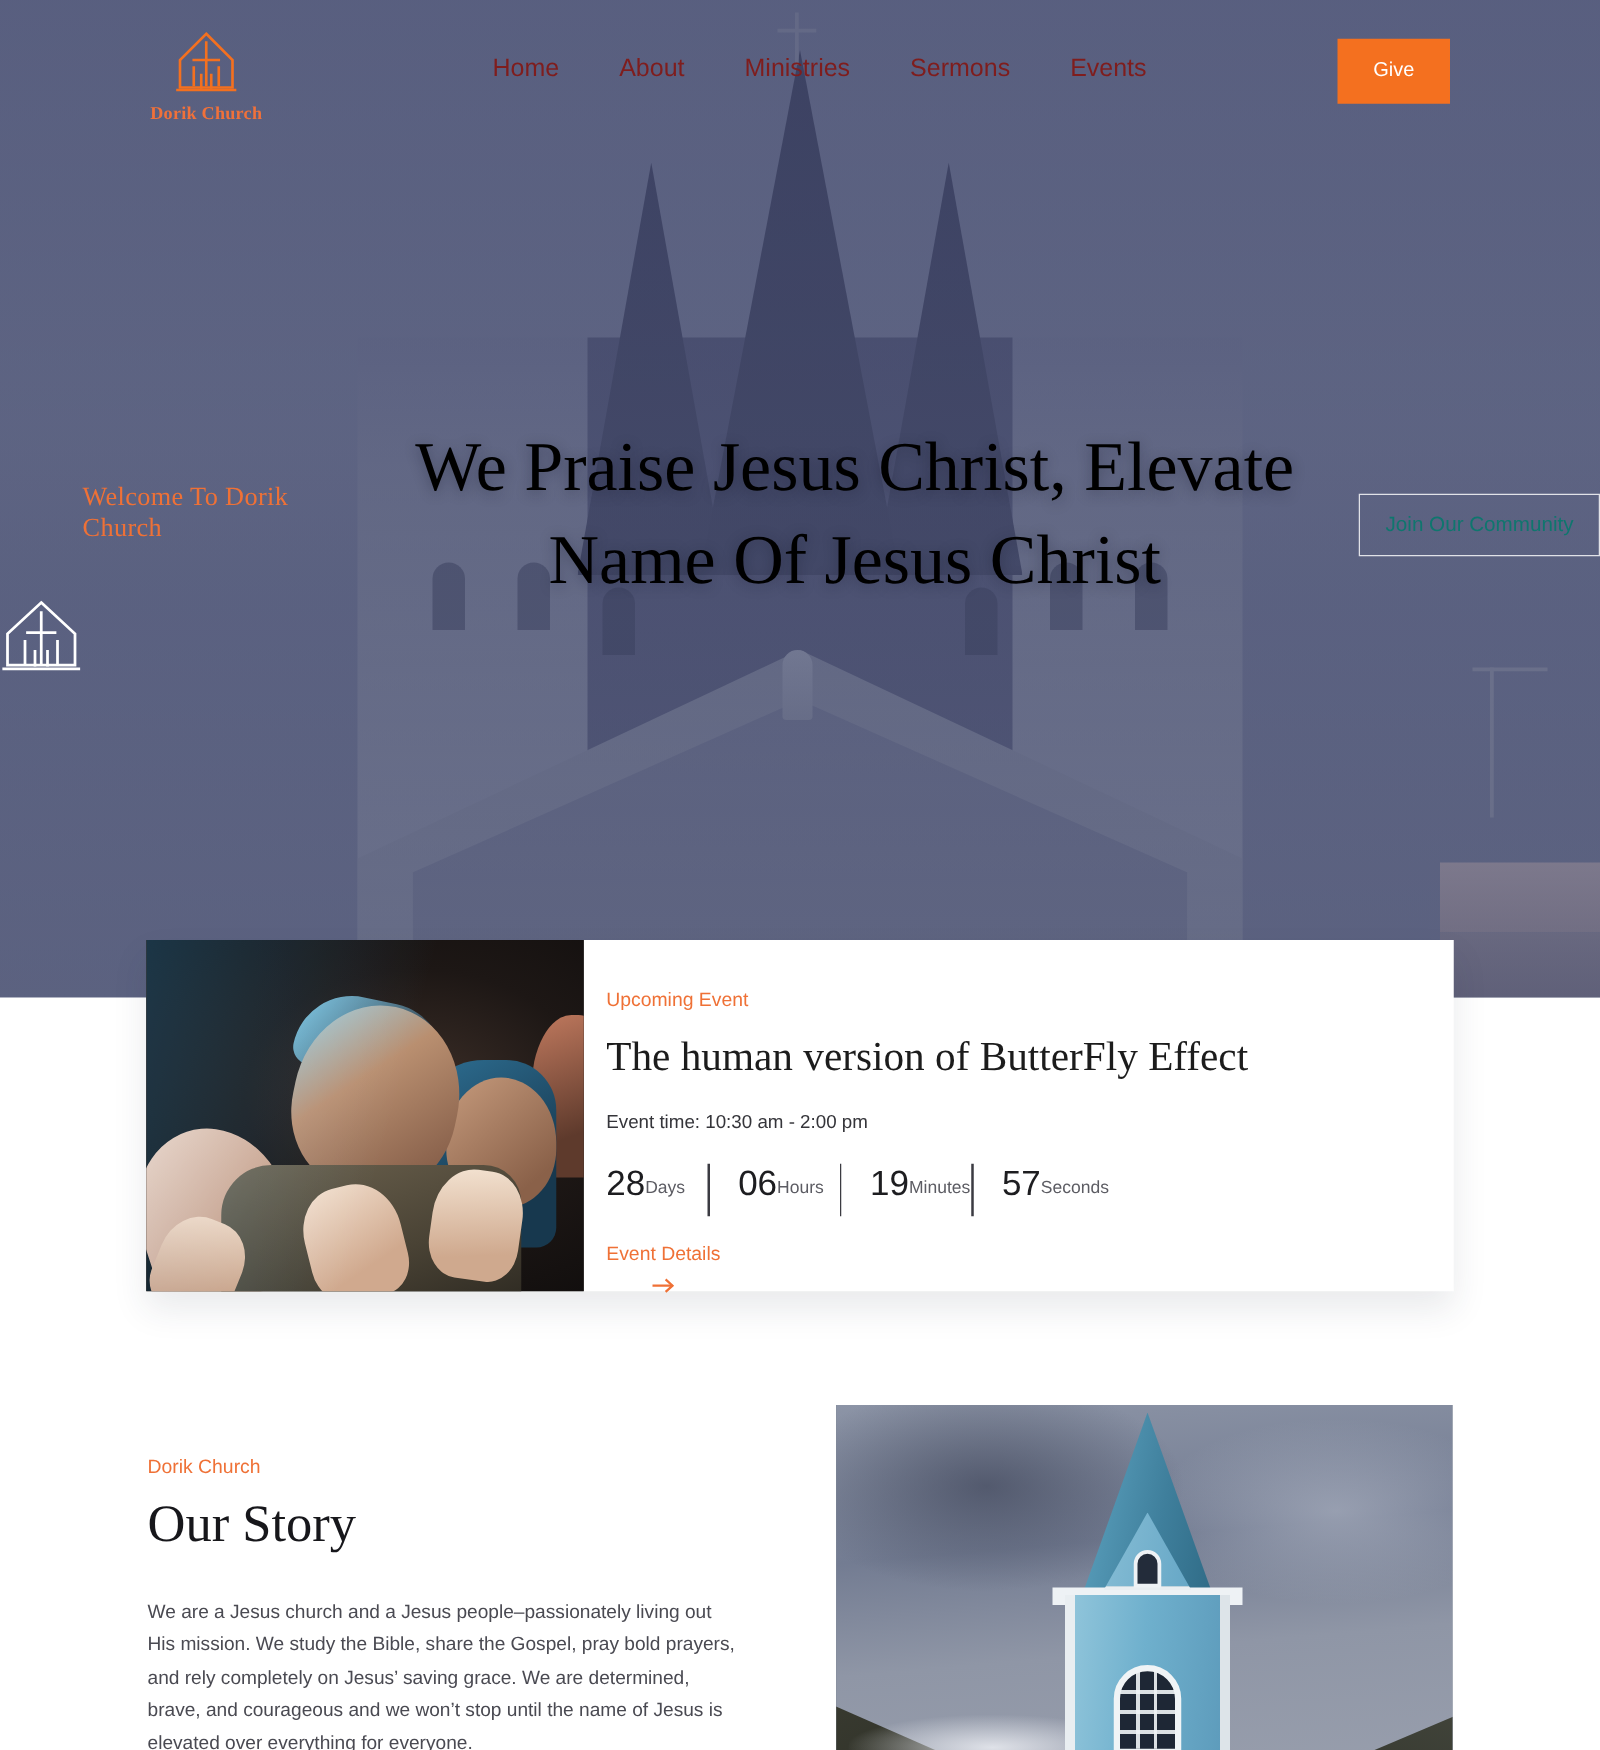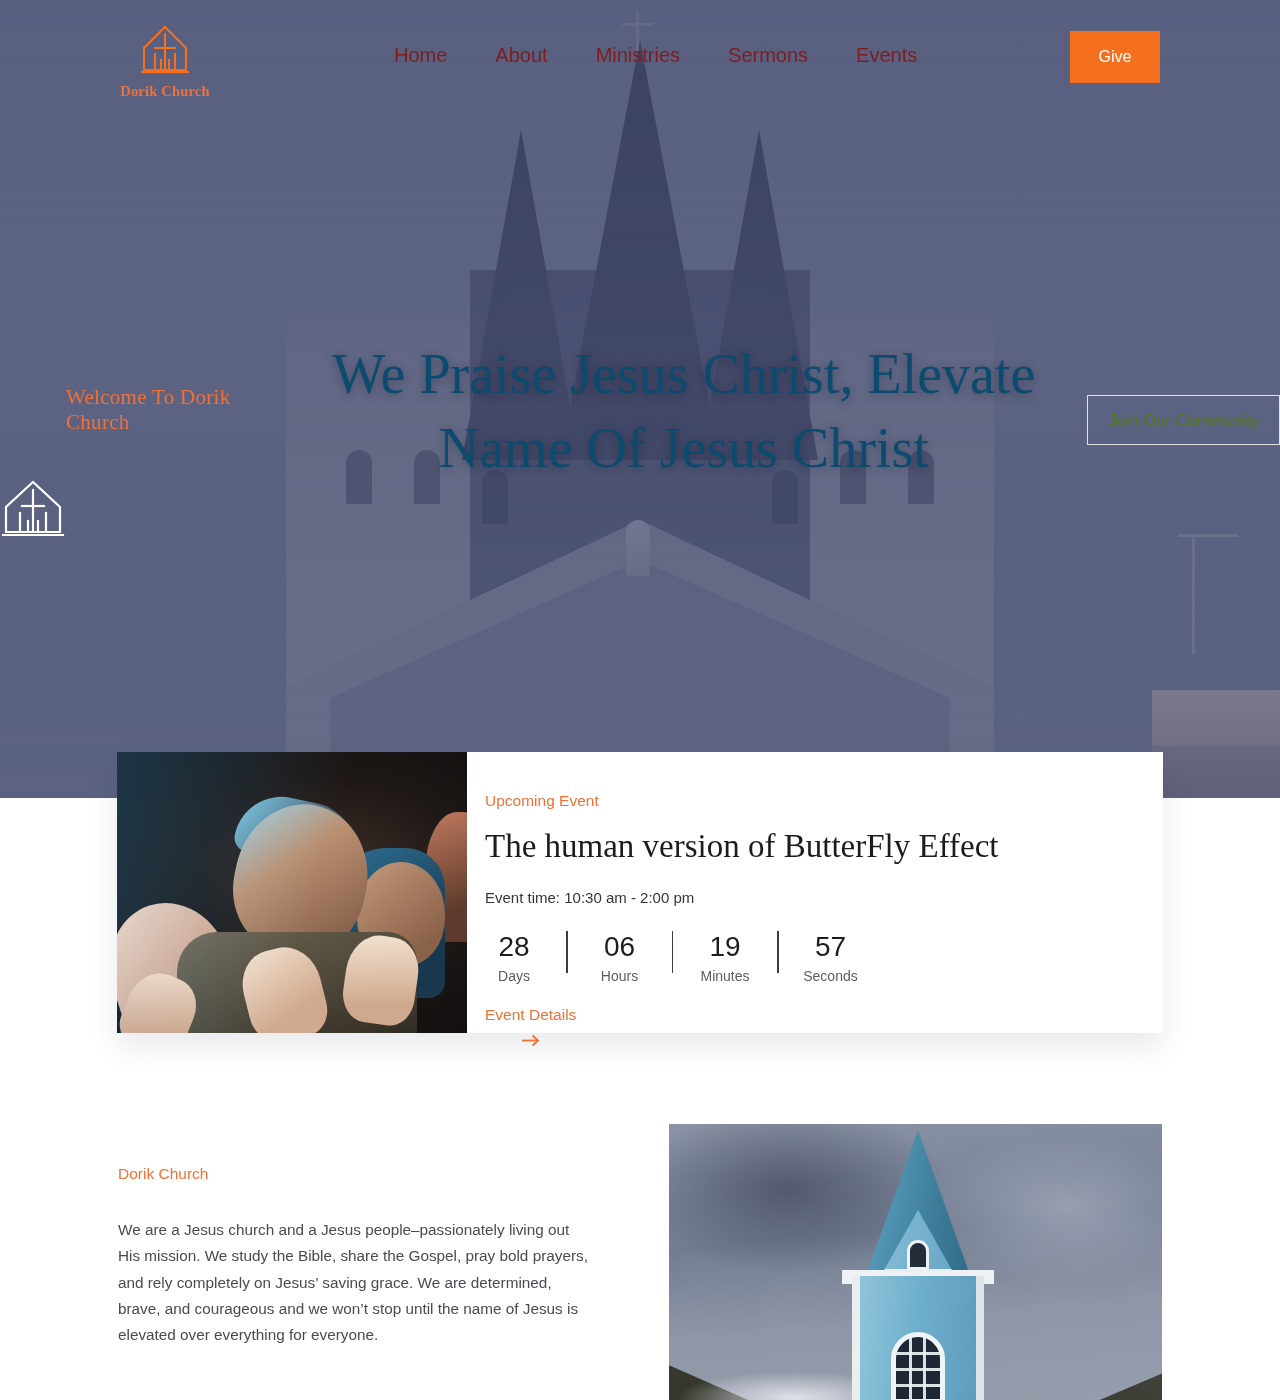--- a/index.html
+++ b/index.html
@@ -129,28 +129,28 @@
     position:absolute; left:0; top:0; width:1280px; height:798px;
     display:flex; flex-direction:row; align-items:center; z-index:15;
   }
   .hero-icon { margin-top:222px; width:66px; height:62px; }
   .hero-eyebrow {
     margin-top:22px; color:#ef7136; font-family:"Liberation Serif", serif;
     font-size:21px; letter-spacing:.3px;
   }
   .hero-title {
     margin-top:24px; width:880px; text-align:center;
-    color:#0c4a6e; font-family:"Liberation Serif", serif;
+    color:#000000; font-family:"Liberation Serif", serif;
     font-size:56px; line-height:1.33; font-weight:normal;
     text-shadow:0 2px 10px rgba(20,22,40,.35);
   }
   .hero-cta {
     margin-top:42px; width:210px; height:50px;
     border:1.5px solid rgba(255,255,255,.82); background:transparent;
-    color:#4d7c0f; font-size:16.5px; font-family:"Liberation Sans", sans-serif;
+    color:#0f766e; font-size:16.5px; font-family:"Liberation Sans", sans-serif;
     cursor:pointer; display:flex; align-items:center; justify-content:center;
   }
 
   
   .event-card {
     position:absolute; left:117px; top:752px; width:1046px; height:281px;
     background:#fff; z-index:30;
     box-shadow:0 14px 26px rgba(40,45,70,0.10);
     display:flex;
   }
@@ -203,21 +203,21 @@
   .date-mon { font-size:23px; font-weight:bold; line-height:1.15; }
 
   .event-body { flex:1; padding:40px 0 0 18px; }
   .event-kicker { color:#ef7136; font-size:15.5px; }
   .event-title {
     margin-top:17px; color:#1c1c1c; font-family:"Liberation Serif", serif;
     font-size:33px; font-weight:normal; line-height:1.2;
   }
   .event-time { margin-top:22px; color:#35353a; font-size:15px; }
   .countdown { margin-top:25px; display:flex; align-items:flex-start; }
-  .cd-unit { display:flex; flex-direction:column; align-items:center; width:58px; }
+  .cd-unit { display:flex; flex-direction:row; align-items:center; width:58px; }
   .cd-num { font-size:28px; color:#1d1d20; line-height:1.15; }
   .cd-lbl { margin-top:5px; font-size:14px; color:#5c5c63; }
   .cd-sep { width:1.5px; height:42px; background:#3b3b42; margin:0 23px; }
   .event-link {
     margin-top:22px; display:inline-flex; align-items:center; gap:9px;
     color:#ef7136; font-size:15.5px; text-decoration:none; cursor:pointer;flex-direction:column;
   }
   .arrow-svg { width:19px; height:13px; }
 
   
@@ -408,20 +408,21 @@
             <path d="M11.5 1.5 L17 6.5 L11.5 11.5"></path>
         </svg>
       </span>
     </a>
   </div>
 </section>
 
 <section class="story">
   <div class="story-left">
     <div class="story-kicker">Dorik Church</div>
+    <h2 class="story-title">Our Story</h2>
     <p class="story-text">We are a Jesus church and a Jesus people–passionately living out His mission. We study the Bible, share the Gospel, pray bold prayers, and rely completely on Jesus’ saving grace. We are determined, brave, and courageous and we won’t stop until the name of Jesus is elevated over everything for everyone.</p>
   </div>
 
   <div class="story-img">
     <div class="si-sky"></div>
     <div class="si-cloud1"></div>
     <div class="si-cloud2"></div>
     <div class="si-hill"></div>
     <div class="si-hill2"></div>
     <div class="si-mist"></div>

